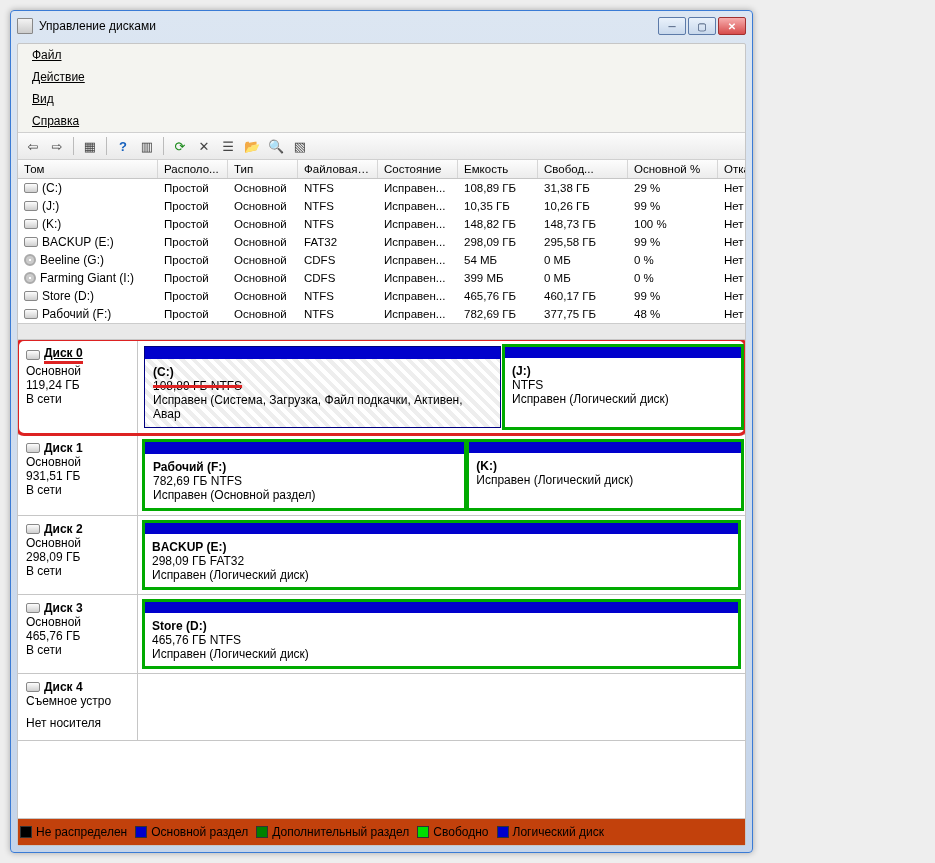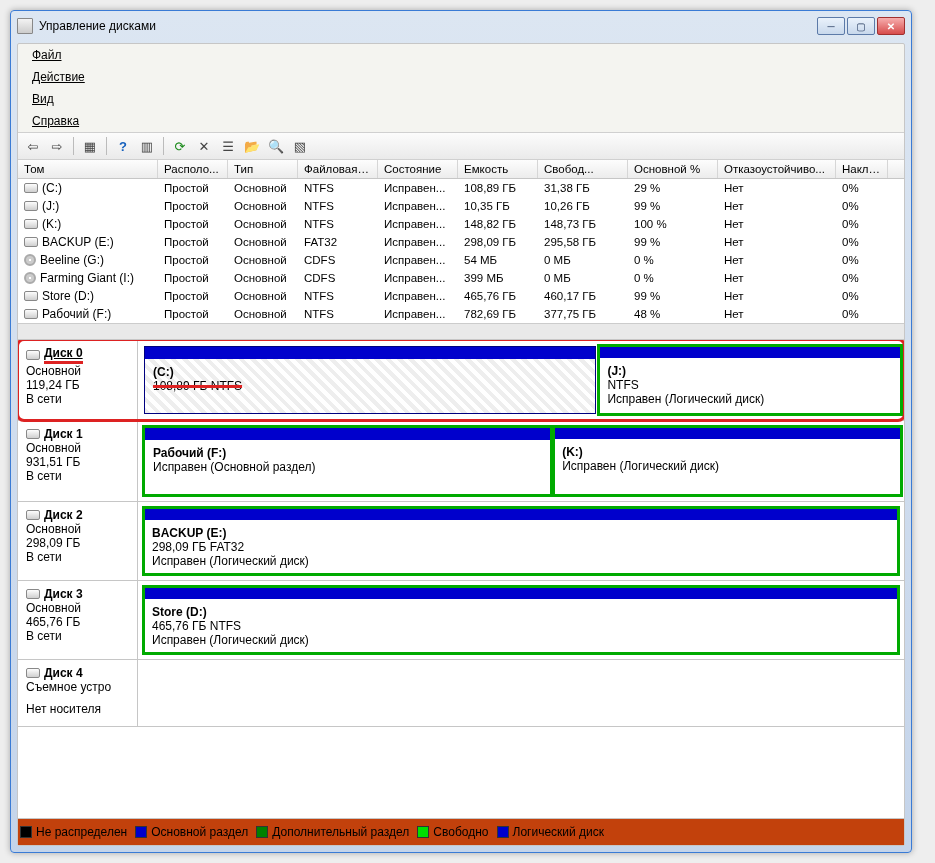--- a/index.html
+++ b/index.html
@@ -1,17 +1,17 @@
 <!DOCTYPE html>
 <html><head>
 <meta charset="utf-8">
 <style>
 * { box-sizing: border-box; margin: 0; padding: 0; font-family: "Segoe UI", Tahoma, sans-serif; font-size: 12px; }
 body { background: #eee; padding: 10px; }
-.window { width: 902px; border: 1px solid #3a7bd5; border-radius: 4px; background: linear-gradient(#dce6f2,#c4d4ea); box-shadow: 0 0 6px rgba(0,0,0,.3); }
+.window { width: 743px; border: 1px solid #3a7bd5; border-radius: 4px; background: linear-gradient(#dce6f2,#c4d4ea); box-shadow: 0 0 6px rgba(0,0,0,.3); }
 .titlebar { display: flex; align-items: center; padding: 4px 6px; height: 30px; }
 .titlebar .app-icon { width: 16px; height: 16px; background: linear-gradient(#f3f3f3,#ccc); border: 1px solid #888; margin-right: 6px; border-radius: 1px; }
 .titlebar .title { flex: 1; color: #000; font-size: 12px; }
 .winbtns { display: flex; gap: 2px; }
 .winbtn { width: 28px; height: 18px; border: 1px solid #5c7aa8; border-radius: 2px; background: linear-gradient(#eaf2fb,#c8d8ec); display: flex; align-items: center; justify-content: center; font-size: 10px; color: #1a2f55; cursor: default; }
 .winbtn.close { background: linear-gradient(#f7aeae,#d74c4c); border-color: #a03030; color: #fff; font-weight: bold; }
 
 .inner { background: #f4f4f0; border: 1px solid #c6c6c6; margin: 2px 6px 6px; border-radius: 2px; }
 .menubar { display: flex; gap: 4px; border-bottom: 1px solid #d0d0d0; padding: 2px 6px; flex-direction: column; }
 .menubar span { padding: 2px 8px; cursor: default; }
@@ -243,20 +243,21 @@
                 <div>Основной</div>
                 <div>119,24 ГБ</div>
                 <div style="">В сети</div>
               </div>
               <div class="disk-parts">
                 <div class="part primary hatched" style="flex: 0 0 60%;">
                   <div class="part-top"></div>
                   <div class="part-body">
                     <div style="font-weight:bold;">(C:)</div>
                     <div><span style="text-decoration:line-through;text-decoration-color:#d22;text-decoration-thickness:3px;">108,89 ГБ NTFS</span></div>
+                    <div>Исправен (Система, Загрузка, Файл подкачки, Активен, Авар</div>
                   </div>
                 </div>
                 <div class="part logical highlight-green" style="flex: 0 0 40%;">
                   <div class="part-top"></div>
                   <div class="part-body">
                     <div style="font-weight:bold;">(J:)</div>
                     <div>NTFS</div>
                     <div>Исправен (Логический диск)</div>
                   </div>
                 </div>
@@ -270,20 +271,21 @@
                 </div>
                 <div>Основной</div>
                 <div>931,51 ГБ</div>
                 <div style="">В сети</div>
               </div>
               <div class="disk-parts">
                 <div class="part primary highlight-green" style="flex: 0 0 54%;">
                   <div class="part-top"></div>
                   <div class="part-body">
                     <div style="font-weight:bold;">Рабочий  (F:)</div>
+                    <div>782,69 ГБ NTFS</div>
                     <div>Исправен (Основной раздел)</div>
                   </div>
                 </div>
                 <div class="part logical highlight-green" style="flex: 0 0 46%;">
                   <div class="part-top"></div>
                   <div class="part-body">
                     <div style="font-weight:bold;">(K:)</div>
                     <div>Исправен (Логический диск)</div>
                   </div>
                 </div>

